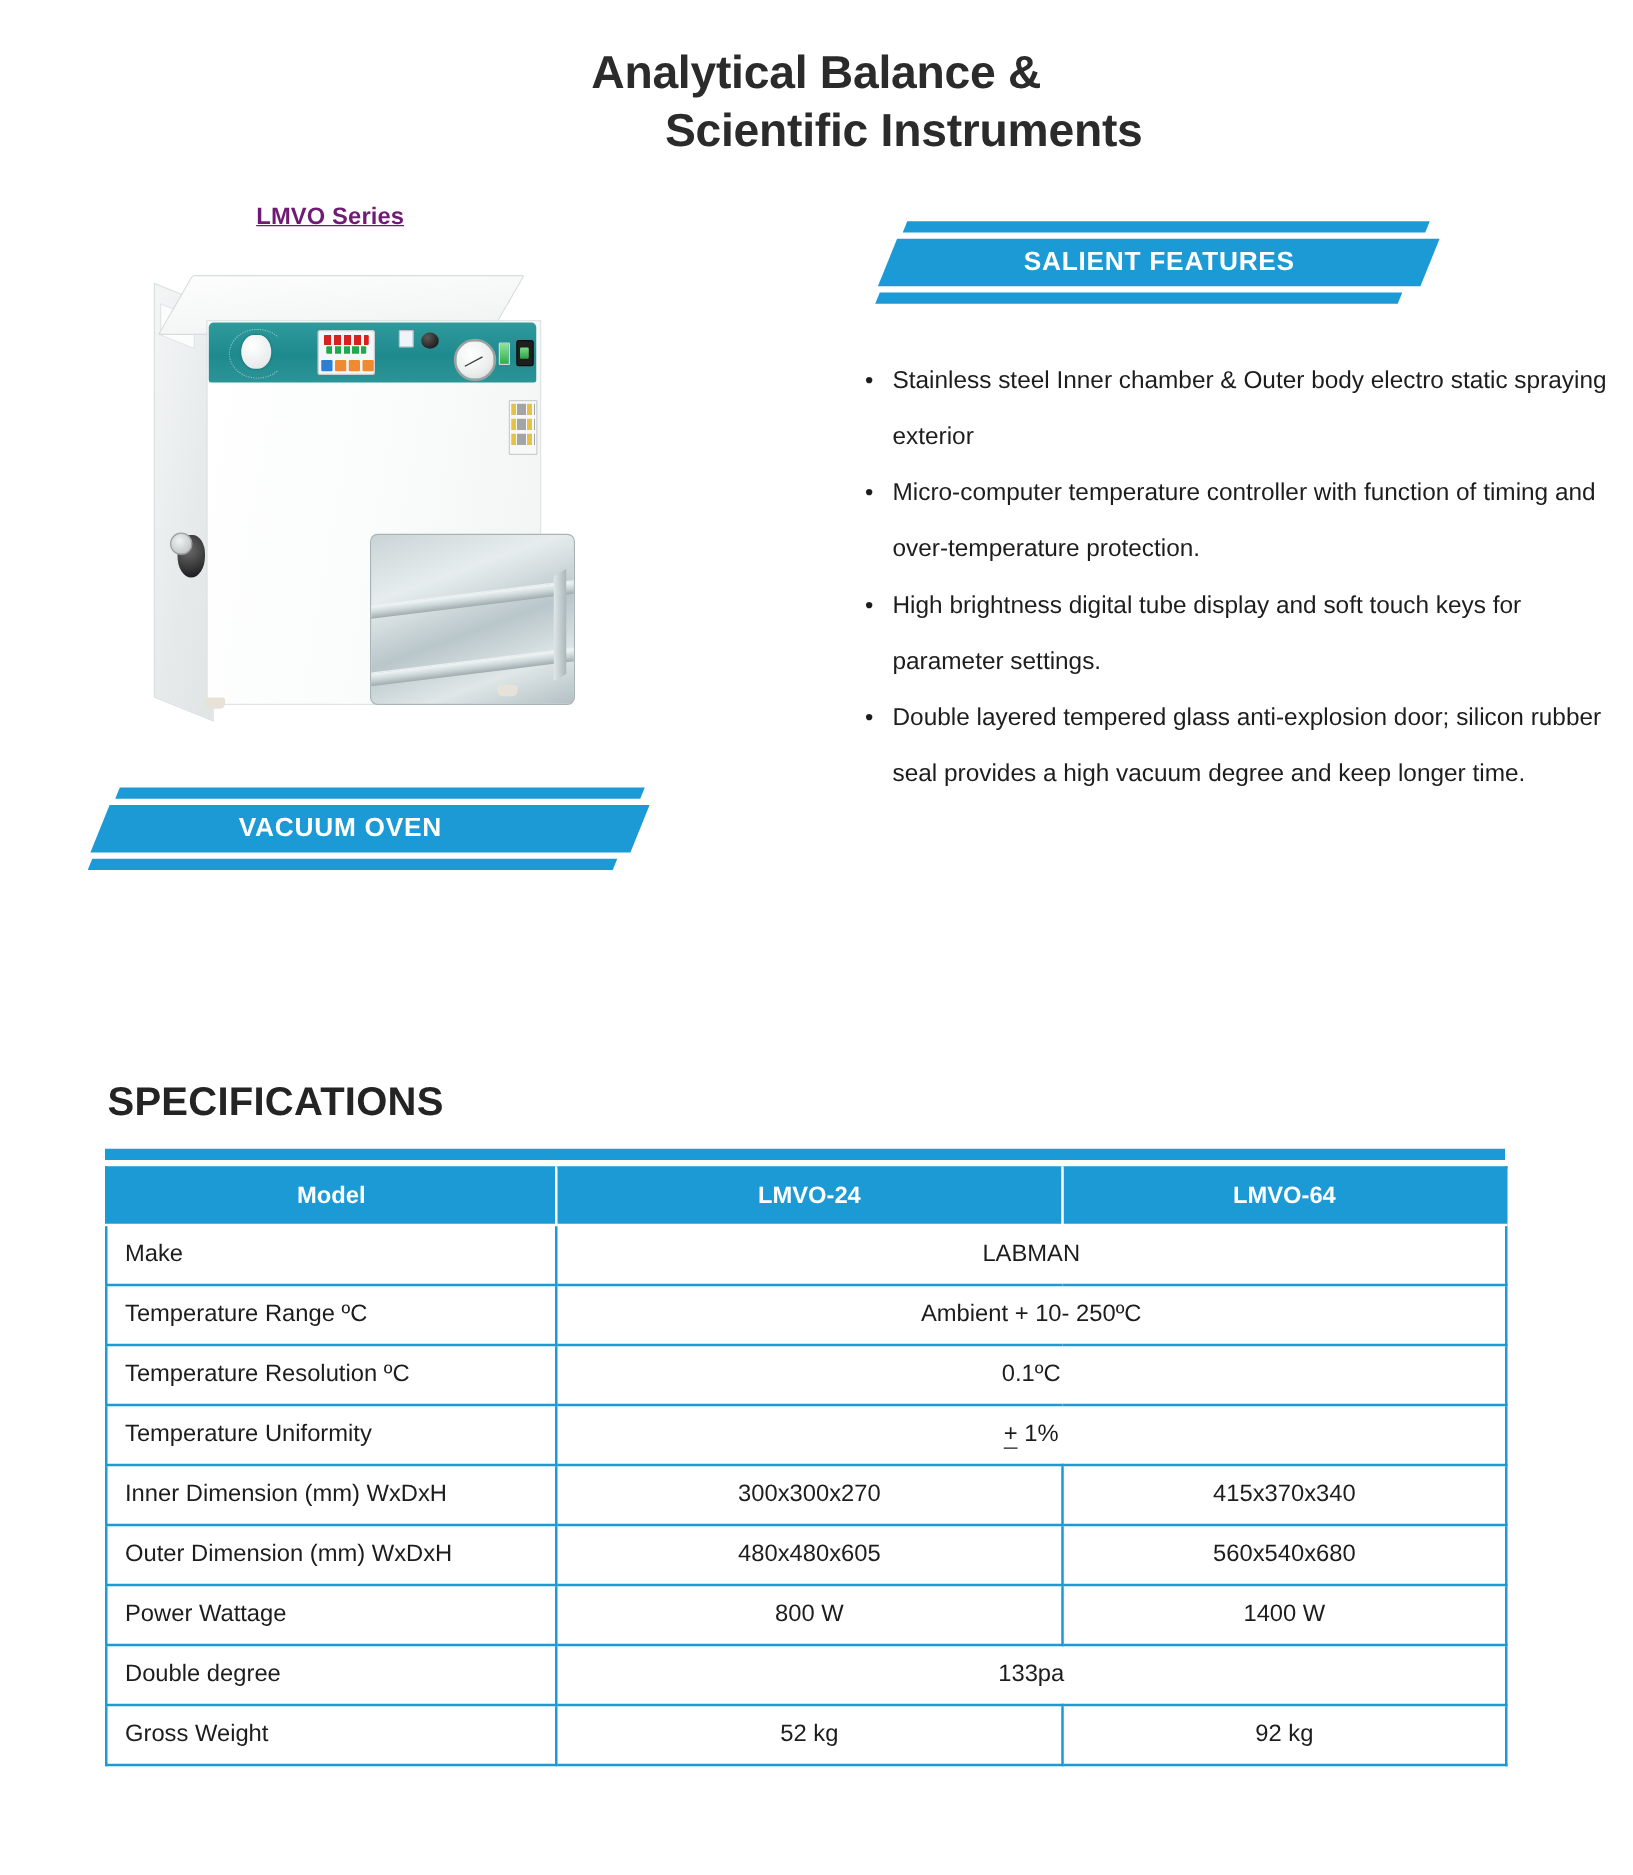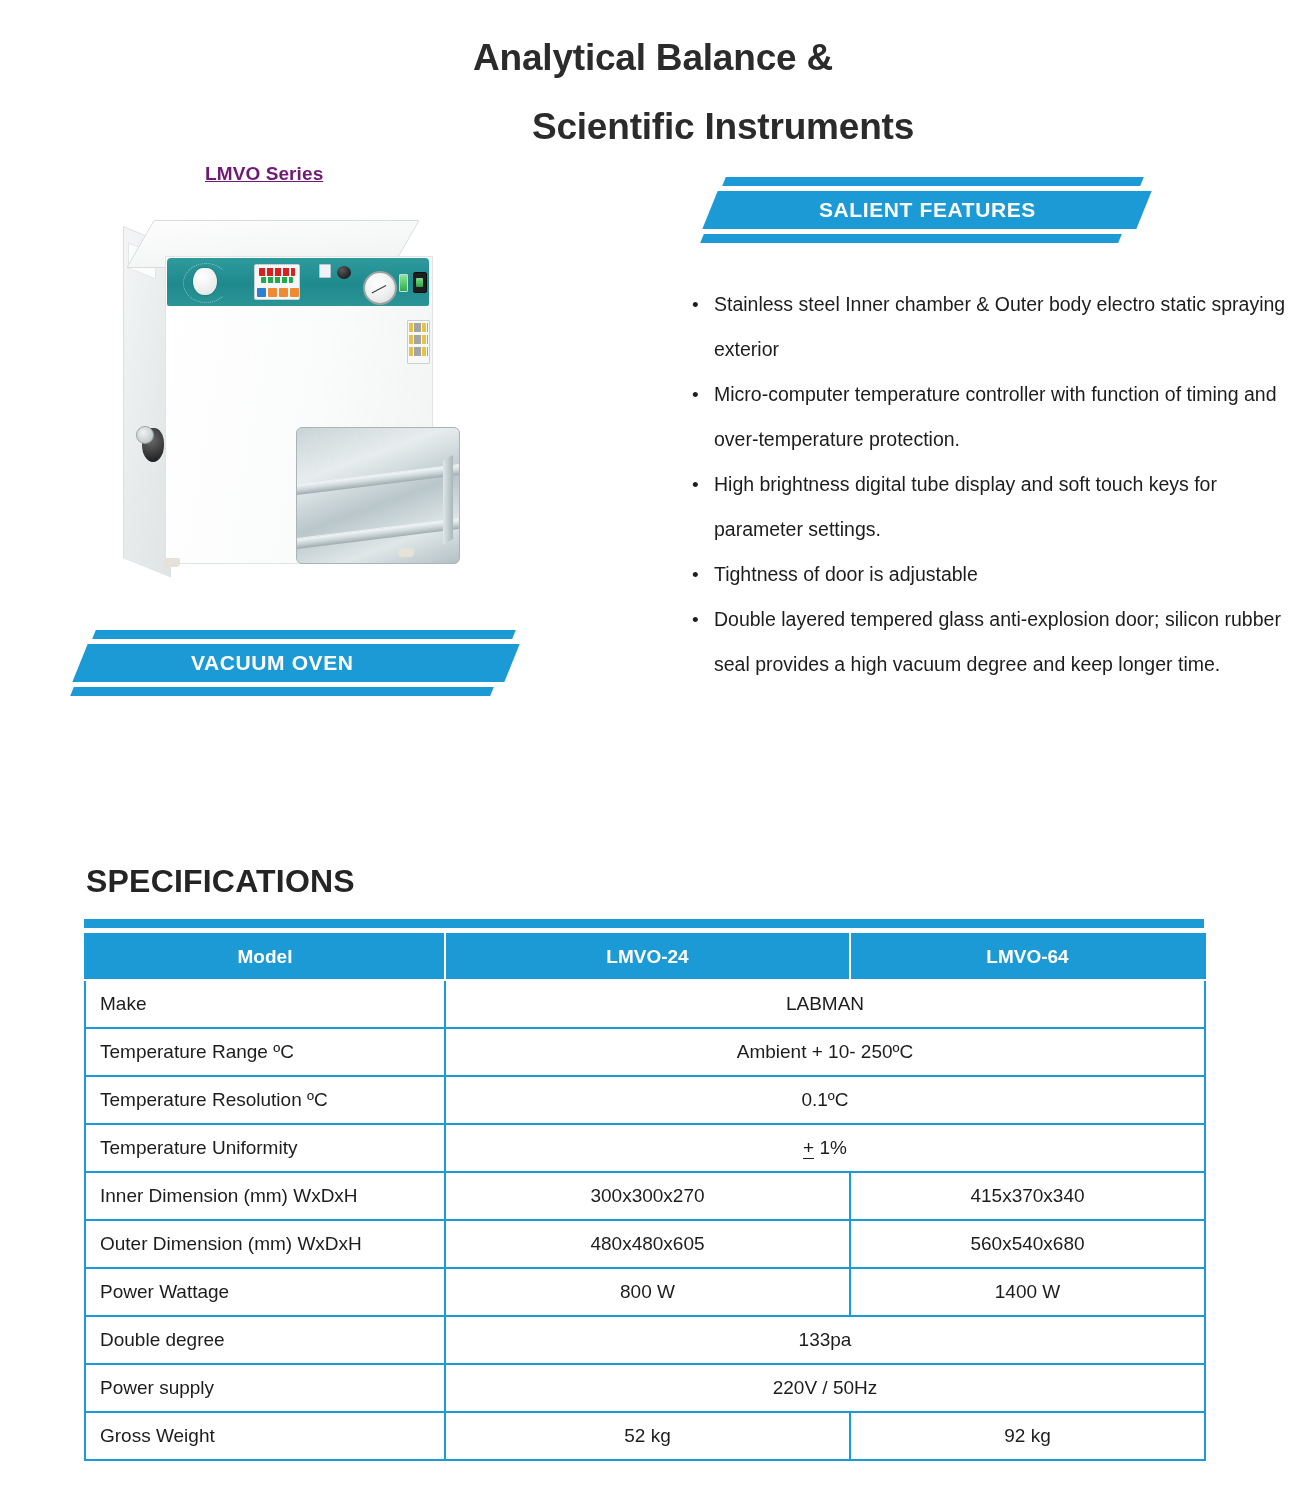--- a/index.html
+++ b/index.html
@@ -25,21 +25,20 @@
     text-align: center;
     font-size: 37px;
     font-weight: bold;
     line-height: 1.28;
     letter-spacing: -0.2px;
     color: #2b2b2b;
   }
   .page-title .line2 {
     display: block;
     padding-left: 140px;
-    margin-top: 22px;
   }
 
   
   .series-label {
     position: absolute;
     left: 205px;
     top: 163px;
     font-size: 19px;
     font-weight: bold;
     color: #701a75;
@@ -457,21 +456,20 @@
   <div class="bar-main">
     <span>SALIENT FEATURES</span>
   </div>
   <div class="bar-bot"></div>
 </div>
 
 <ul class="features">
   <li>Stainless steel Inner chamber &amp; Outer body electro static spraying exterior</li>
   <li>Micro-computer  temperature controller with function of timing and over-temperature protection.</li>
   <li>High brightness digital tube display and soft touch keys for parameter settings.</li>
-  <li>Tightness of door is adjustable</li>
   <li> Double layered tempered glass anti-explosion door; silicon rubber seal provides a high vacuum degree and keep  longer time.</li>
 </ul>
 
 <div class="spec-heading">SPECIFICATIONS</div>
 <div class="table-topbar"></div>
 
 <table class="spec">
   <colgroup>
     <col class="c-label">
       <col class="c-a">
@@ -514,22 +512,18 @@
       <tr>
         <td class="label">Power Wattage</td>
         <td class="value">800 W</td>
         <td class="value">1400 W</td>
       </tr>
       <tr>
         <td class="label">Double degree</td>
         <td class="value" colspan="2">133pa</td>
       </tr>
       <tr>
-        <td class="label">Power supply</td>
-        <td class="value" colspan="2">220V / 50Hz</td>
-      </tr>
-      <tr>
         <td class="label">Gross Weight</td>
         <td class="value">52 kg</td>
         <td class="value">92 kg</td>
       </tr>
     </tbody>
 </table>
 
 </body></html>

